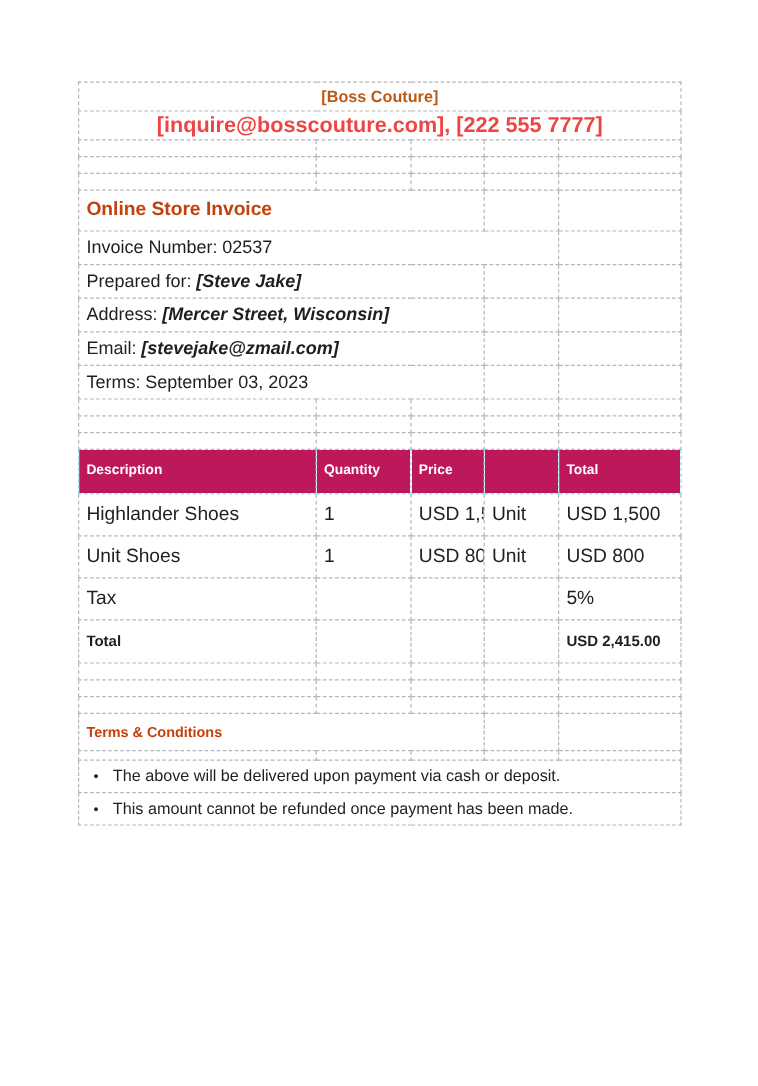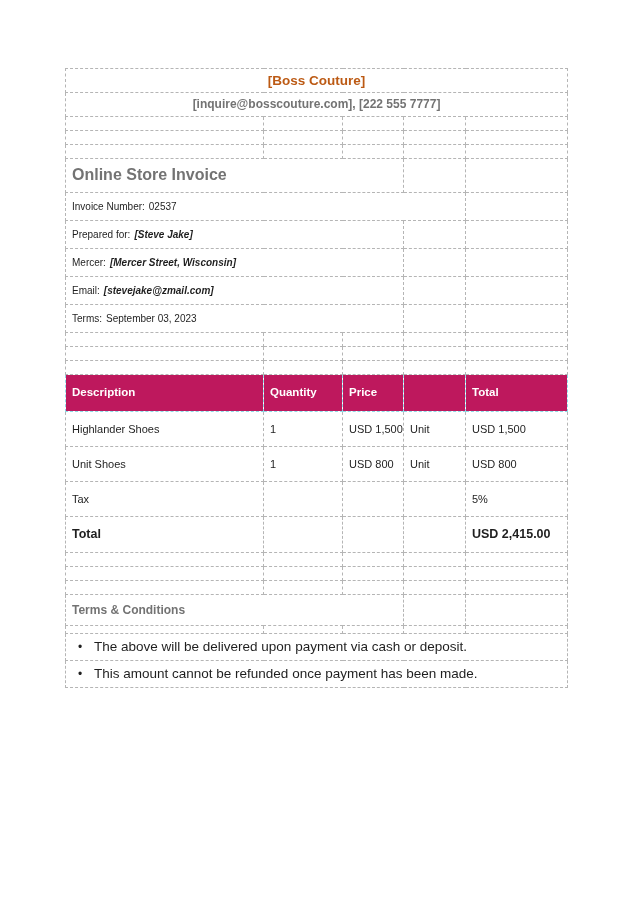--- a/index.html
+++ b/index.html
@@ -27,37 +27,37 @@
     font-size: 13px;
     line-height: 1.15;
     vertical-align: middle;
     overflow: hidden;
     white-space: nowrap;
   }
   .center { text-align: center; }
   tr.r-company td { height: 24px; }
   .company-text { font-weight: bold; font-size: 13.5px; color: #bc5a14; }
   tr.r-contact td { height: 24px; }
-  .contact-text { font-weight: bold; font-size: 12px; color: #737373; }
+  .contact-text { font-weight: bold; font-size: 18px; color: #ef4444; }
   tr.thin td { height: 14px; }
   tr.xthin td { height: 8px; }
   tr.heading td { height: 34px; }
-  .h-orange { color: #737373; font-weight: bold; font-size: 16px; }
-  tr.info td { height: 28px; font-size: 10px; }
+  .h-orange { color: #c2410c; font-weight: bold; font-size: 16px; }
+  tr.info td { height: 28px; font-size: 15px; }
   .lbl { margin-right: 4px; }
   .b { font-weight: bold; font-style: italic; }
   tr.thead td {
     height: 37px;
     background: #be185d;
     color: #ffffff;
     font-weight: bold;
     font-size: 11.5px;
     border: 1px dashed #8fdbe7;
   }
-  tr.item td { height: 35px; font-size: 11px; }
+  tr.item td { height: 35px; font-size: 16px; }
   tr.totalrow td { height: 36px; font-size: 12.5px; font-weight: bold; }
   tr.terms-h td { height: 31px; }
   tr.bullet td { height: 27px; font-size: 13.5px; }
   .bullet-glyph { display: inline-block; width: 16px; margin-left: 6px; font-size: 12px; }
 </style>
 </head>
 <body>
 
 <div class="page">
   <table class="invoice">
@@ -122,21 +122,21 @@
     <tr class="info">
       <td colspan="3">
         <span class="lbl">Prepared for:</span><span class="b">[Steve Jake]</span>
       </td>
       <td></td>
       <td></td>
     </tr>
 
     <tr class="info">
       <td colspan="3">
-        <span class="lbl">Mercer:</span><span class="b">[Mercer Street, Wisconsin]</span>
+        <span class="lbl">Address:</span><span class="b">[Mercer Street, Wisconsin]</span>
       </td>
       <td></td>
       <td></td>
     </tr>
 
     <tr class="info">
       <td colspan="3">
         <span class="lbl">Email:</span><span class="b">[stevejake@zmail.com]</span>
       </td>
       <td></td>

